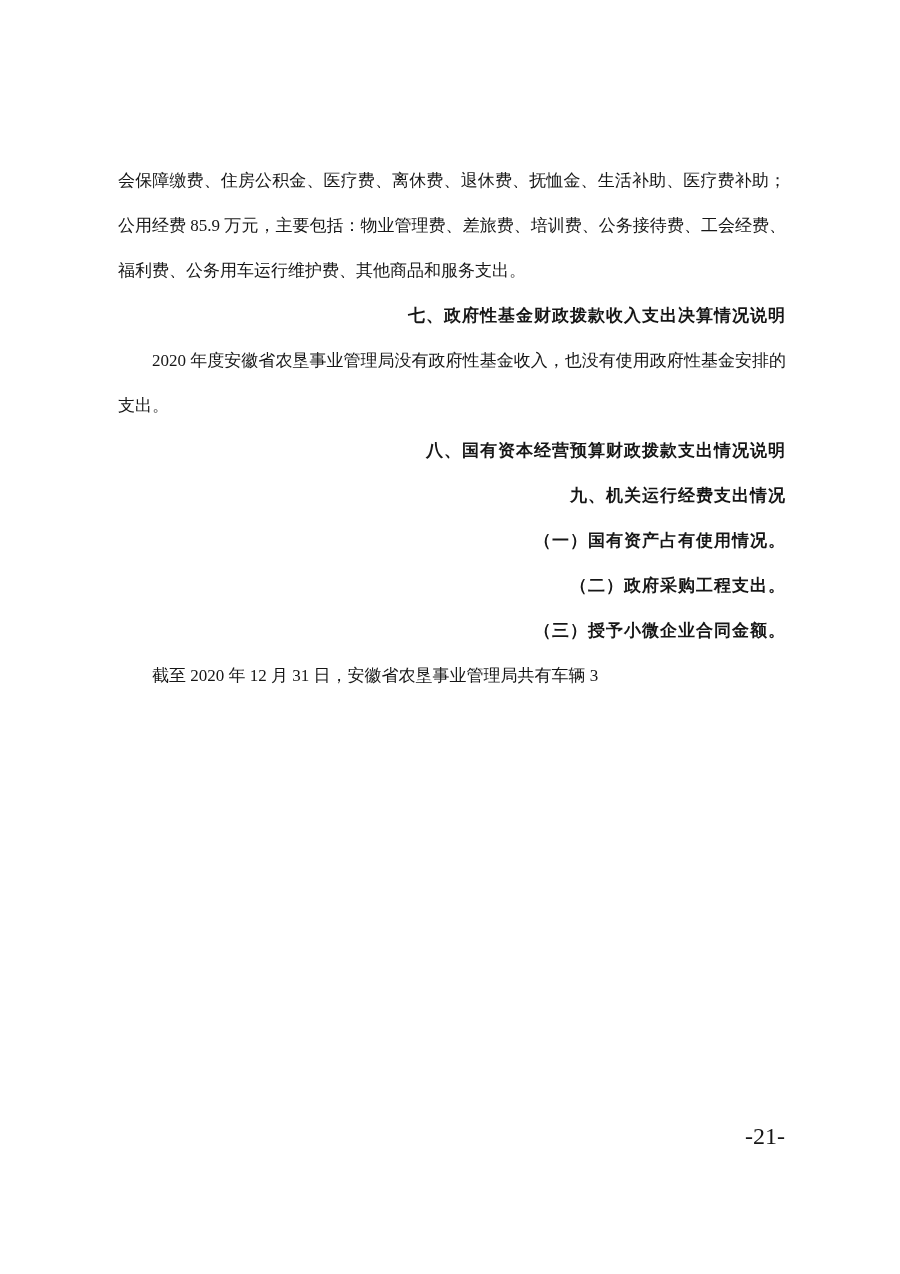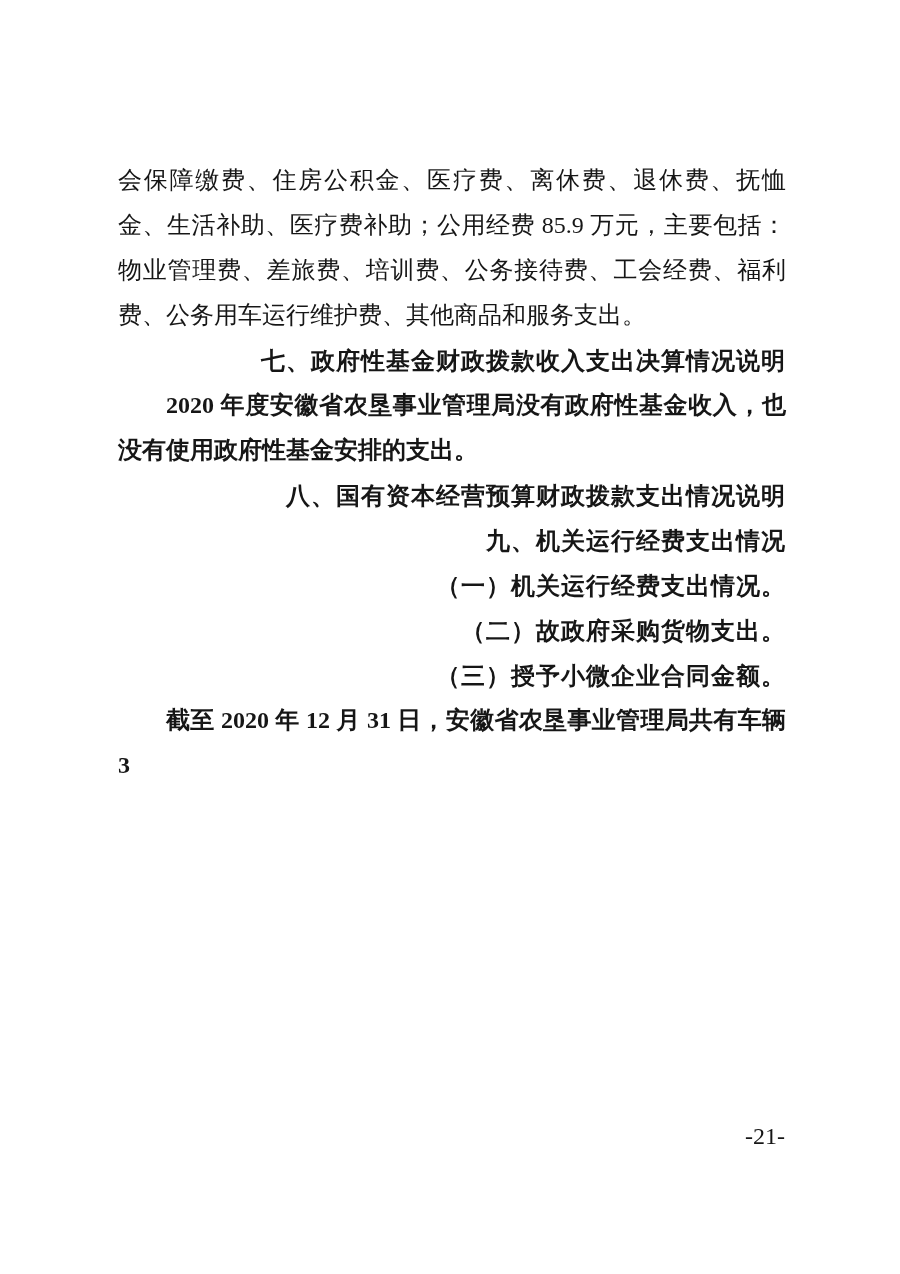--- a/index.html
+++ b/index.html
@@ -21,26 +21,26 @@
     left: 118px;
     top: 158px;
     width: 668px;
     font-size: 24px;
     line-height: 45px;
     text-align: justify;
   }
   .content p, .content h2, .content h3 {
     margin: 0;
     padding: 0;
-    font-size: 24px;
+    font-size: 17px;
     line-height: 45px;
   }
   .para {
     text-indent: 2em;
-    font-weight: bold;
+    font-weight: normal;
   }
   .para-cont {
     text-indent: 0;
     font-weight: normal;
   }
   .heading, .subheading {
     font-family: "Liberation Sans", "DejaVu Sans", sans-serif;
     font-weight: 700;
     text-indent: 2em;
     text-align: right;
@@ -59,19 +59,19 @@
 </head>
 <body>
 
 <div class="page">
   <div class="content">
     <p class="para-cont">会保障缴费、住房公积金、医疗费、离休费、退休费、抚恤金、生活补助、医疗费补助；公用经费 85.9 万元，主要包括：物业管理费、差旅费、培训费、公务接待费、工会经费、福利费、公务用车运行维护费、其他商品和服务支出。</p>
     <h2 class="heading">七、政府性基金财政拨款收入支出决算情况说明</h2>
     <p class="para">2020 年度安徽省农垦事业管理局没有政府性基金收入，也没有使用政府性基金安排的支出。</p>
     <h2 class="heading">八、国有资本经营预算财政拨款支出情况说明</h2>
     <h2 class="heading">九、机关运行经费支出情况</h2>
-    <h3 class="subheading">（一）机关运行经费支出情况。</h3>
-    <h3 class="subheading">（二）故政府采购货物支出。</h3>
+    <h3 class="subheading">（一）国有资产占有使用情况。</h3>
+    <h3 class="subheading">（二）政府采购工程支出。</h3>
     <h3 class="subheading">（三）授予小微企业合同金额。</h3>
     <p class="para">截至 2020 年 12 月 31 日，安徽省农垦事业管理局共有车辆 3</p>
   </div>
   <div class="page-number">-21-</div>
 </div>
 
 </body></html>

